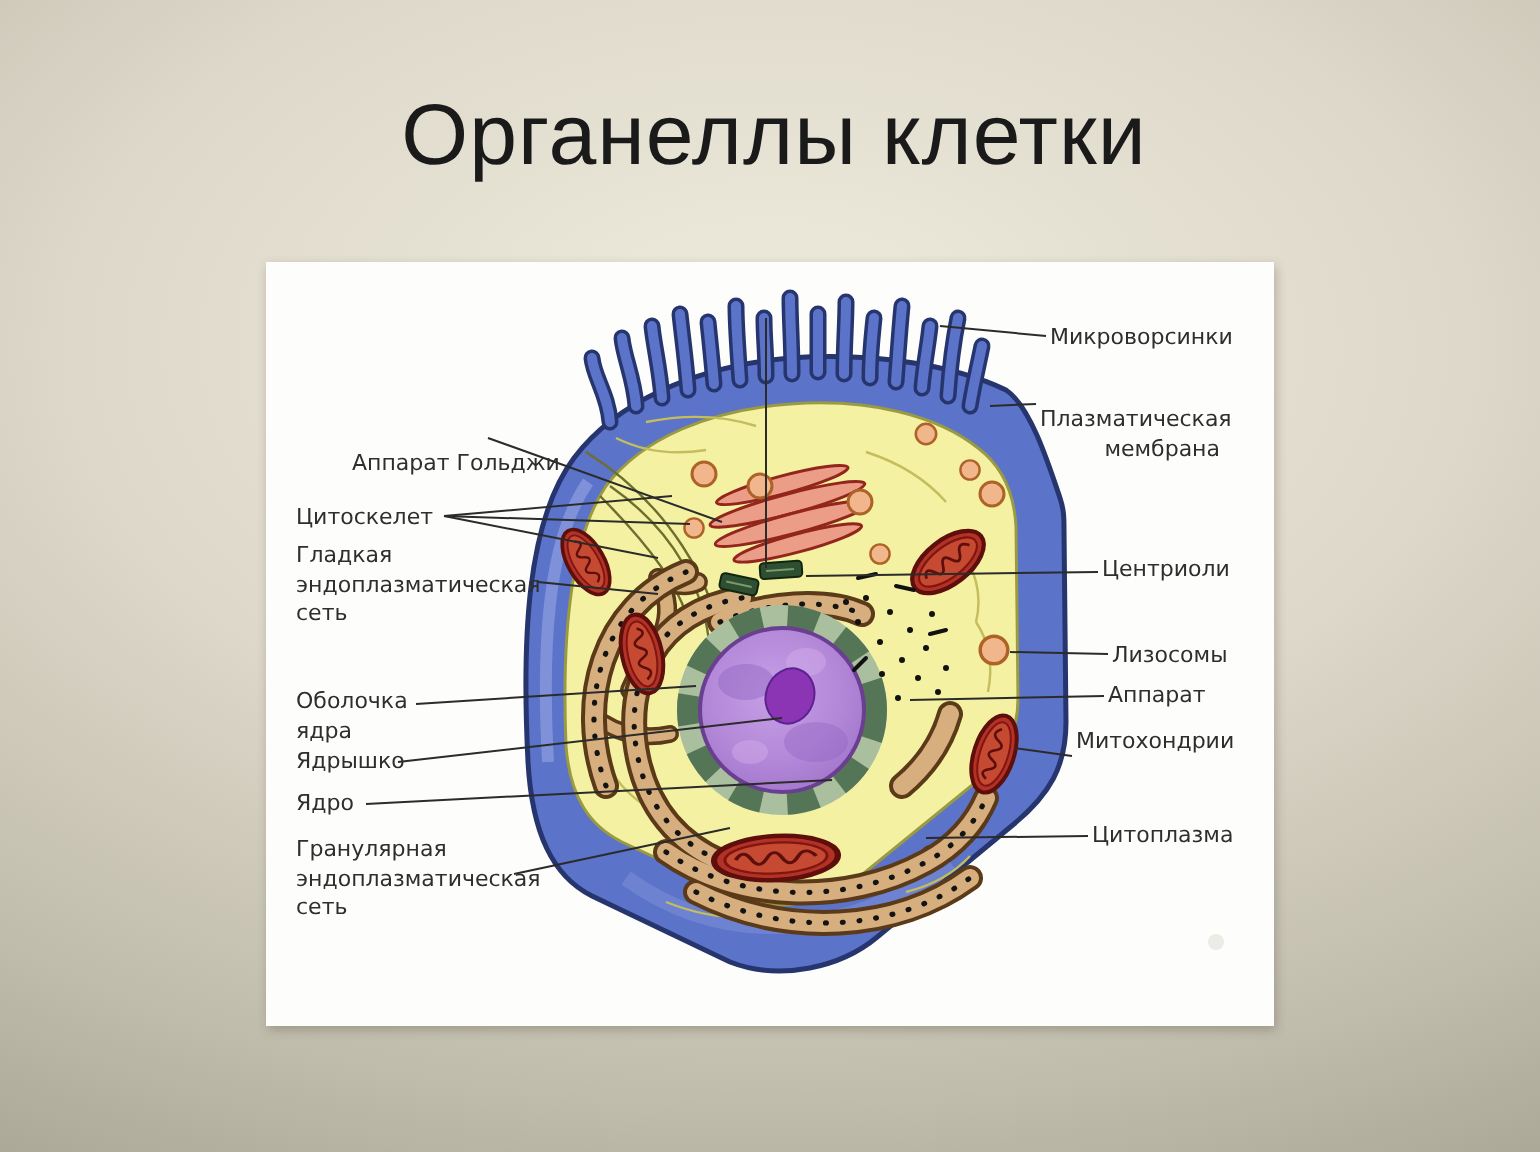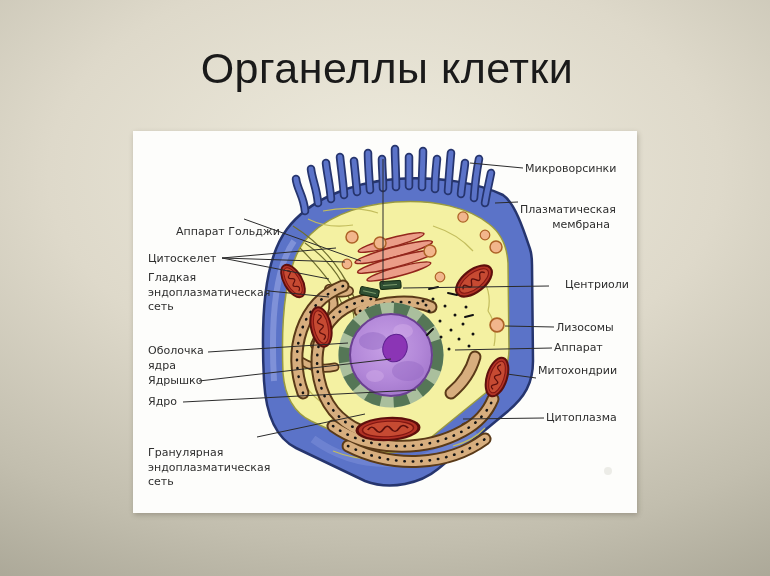--- a/index.html
+++ b/index.html
@@ -27,25 +27,25 @@
     font-size:11px;line-height:14.5px;color:#2e2e2e;
   }
   .lbl.right-al{text-align:right;}
   
   .lbl-golgi   {left:15px;top:94px;width:120px;margin-left:28px;}
   .lbl-cysk    {left:15px;top:121px;width:110px;}
   .lbl-ser     {left:15px;top:140px;width:118px;}
   .lbl-nenv    {left:15px;top:213px;width:70px;}
   .lbl-nucl    {left:15px;top:243px;width:90px;}
   .lbl-nuc     {left:15px;top:264px;width:90px;}
-  .lbl-rer     {left:15px;top:287px;width:118px;margin-top:28px;}
+  .lbl-rer     {left:15px;top:287px;width:118px;}
   
   .lbl-mv      {left:392px;top:31px;width:110px;}
   .lbl-pm      {left:387px;top:72px;width:90px;}
-  .lbl-cen     {left:432px;top:147px;width:80px;}
+  .lbl-cen     {left:418px;top:147px;width:80px;}
   .lbl-lys     {left:423px;top:190px;width:75px;}
   .lbl-rib     {left:421px;top:210px;width:75px;}
   .lbl-mit     {left:405px;top:233px;width:90px;}
   .lbl-cyt     {left:413px;top:280px;width:85px;}
 </style>
 </head>
 <body>
 
 <div class="slide">
 

